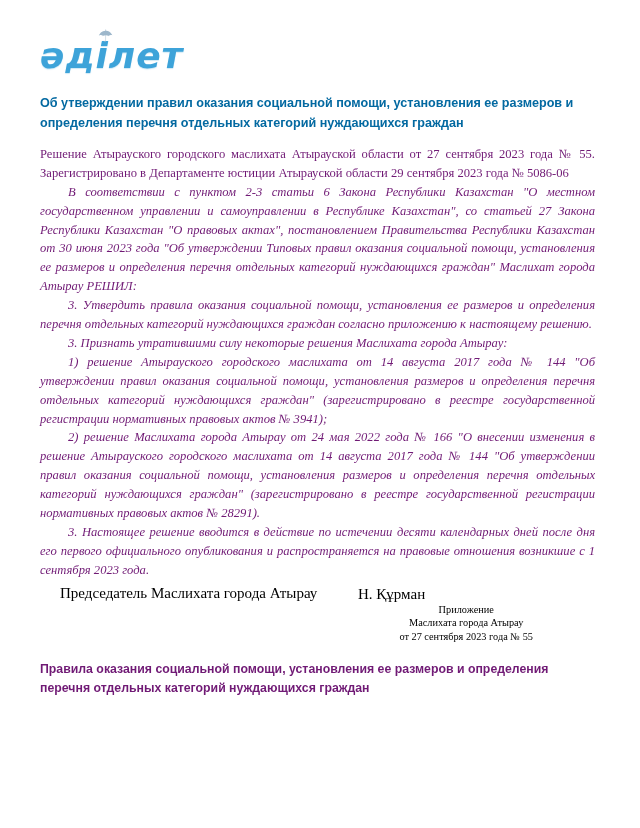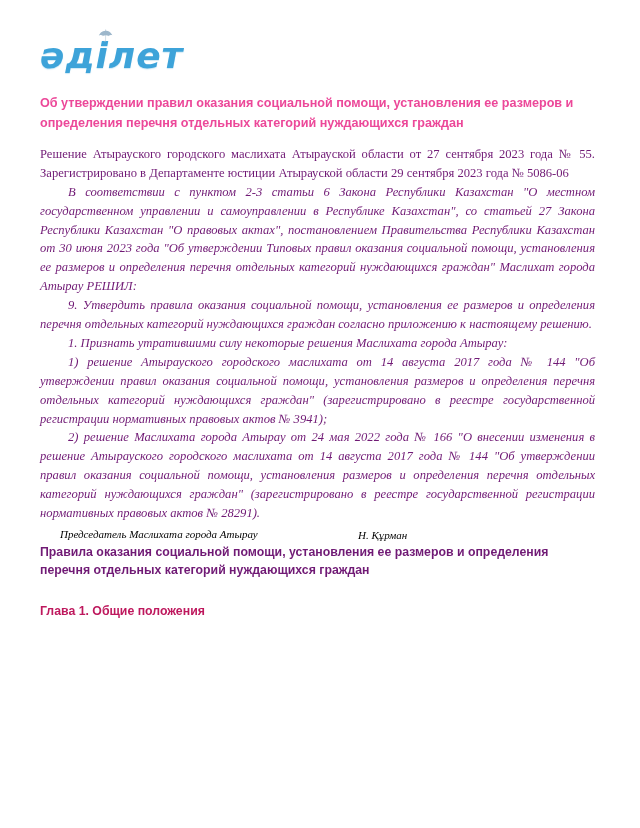--- a/index.html
+++ b/index.html
@@ -38,36 +38,35 @@
     left:58px; top:-6px;
     font-size:17px;
     color:#9db7cb;
     font-style:normal;
   }
   .doc-title {
     font-family:"Liberation Sans", sans-serif;
     font-weight:bold;
     font-size:12.6px;
     line-height:1.55;
-    color:#ec4899;
+    color:#0369a1;
     margin-bottom:12px;
   }
   p.par {
     font-size:12.6px;
     line-height:1.5;
     text-align:justify;
     color:#701a75;
   }
   p.indent { text-indent:28px;font-style:italic; }
   .sig-row {
     position:relative;
     height:15px;
     margin-top:5px;
-    font-style:italic;
-    font-size:11px;
+    font-size:15px;
     color:#000;
   }
   .sig-left { position:absolute; left:20px; top:0; }
   .sig-right { position:absolute; left:318px; top:1px; }
   .annex {
     width:max-content;
     text-align:center;
     margin:3px 62px 16px auto;
     font-size:10.3px;
     line-height:1.35;
@@ -95,28 +94,34 @@
 
   <div class="logo">
     <span class="logo-text">әділет</span>
     <span class="umbrella">☂</span>
   </div>
 
   <div class="doc-title">Об утверждении правил оказания социальной помощи, установления ее размеров и определения перечня отдельных категорий нуждающихся граждан</div>
 
   <p class="par">Решение Атырауского городского маслихата Атырауской области от 27 сентября 2023 года № 55. Зарегистрировано в Департаменте юстиции Атырауской области 29 сентября 2023 года № 5086-06</p>
   <p class="par indent">В соответствии с пунктом 2-3 статьи 6 Закона Республики Казахстан "О местном государственном управлении и самоуправлении в Республике Казахстан", со статьей 27 Закона Республики Казахстан "О правовых актах", постановлением Правительства Республики Казахстан от 30 июня 2023 года "Об утверждении Типовых правил оказания социальной помощи, установления ее размеров и определения перечня отдельных категорий нуждающихся граждан" Маслихат города Атырау РЕШИЛ:</p>
-  <p class="par indent">9. Утвердить правила оказания социальной помощи, установления ее размеров и определения перечня отдельных категорий нуждающихся граждан согласно приложению к настоящему решению.</p>
-  <p class="par indent">1. Признать утратившими силу некоторые решения Маслихата города Атырау:</p>
+  <p class="par indent">3. Утвердить правила оказания социальной помощи, установления ее размеров и определения перечня отдельных категорий нуждающихся граждан согласно приложению к настоящему решению.</p>
+  <p class="par indent">3. Признать утратившими силу некоторые решения Маслихата города Атырау:</p>
   <p class="par indent">1) решение Атырауского городского маслихата от 14 августа 2017 года № 144 "Об утверждении правил оказания социальной помощи, установления размеров и определения перечня отдельных категорий нуждающихся граждан" (зарегистрировано в реестре государственной регистрации нормативных правовых актов № 3941);</p>
   <p class="par indent">2) решение Маслихата города Атырау от 24 мая 2022 года № 166 "О внесении изменения в решение Атырауского городского маслихата от 14 августа 2017 года № 144 "Об утверждении правил оказания социальной помощи, установления размеров и определения перечня отдельных категорий нуждающихся граждан" (зарегистрировано в реестре государственной регистрации нормативных правовых актов № 28291).</p>
+  <p class="par indent">3. Настоящее решение вводится в действие по истечении десяти календарных дней после дня его первого официального опубликования и распространяется на правовые отношения возникшие с 1 сентября 2023 года.</p>
 
   <div class="sig-row">
     <span class="sig-left">Председатель Маслихата города Атырау</span>
     <span class="sig-right">Н. Құрман</span>
   </div>
 
+  <div class="annex">
+    <div>Приложение</div>
+    <div>Маслихата города Атырау</div>
+    <div>от 27 сентября 2023 года № 55</div>
+  </div>
 
   <div class="rules-title">Правила оказания социальной помощи, установления ее размеров и определения перечня отдельных категорий нуждающихся граждан</div>
 
   <div class="chapter-title">Глава 1. Общие положения</div>
 
 </div>
 
 </body></html>

